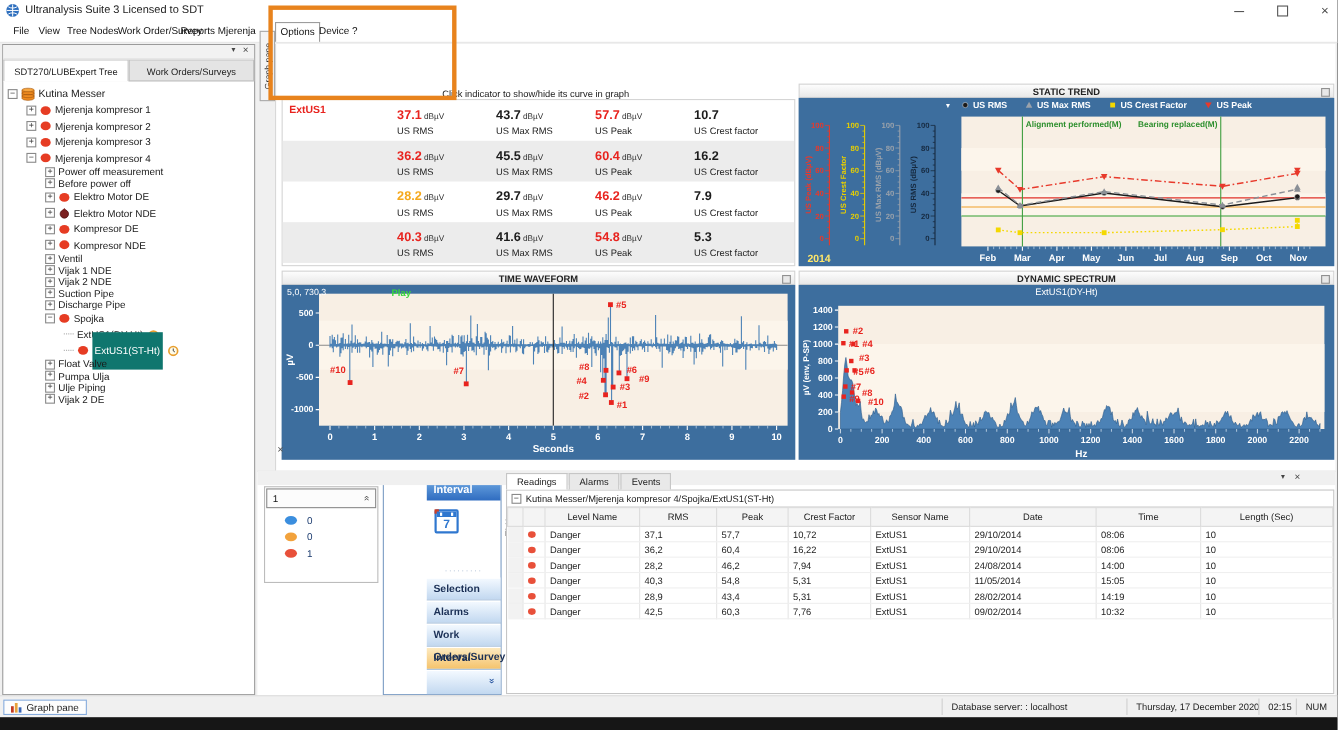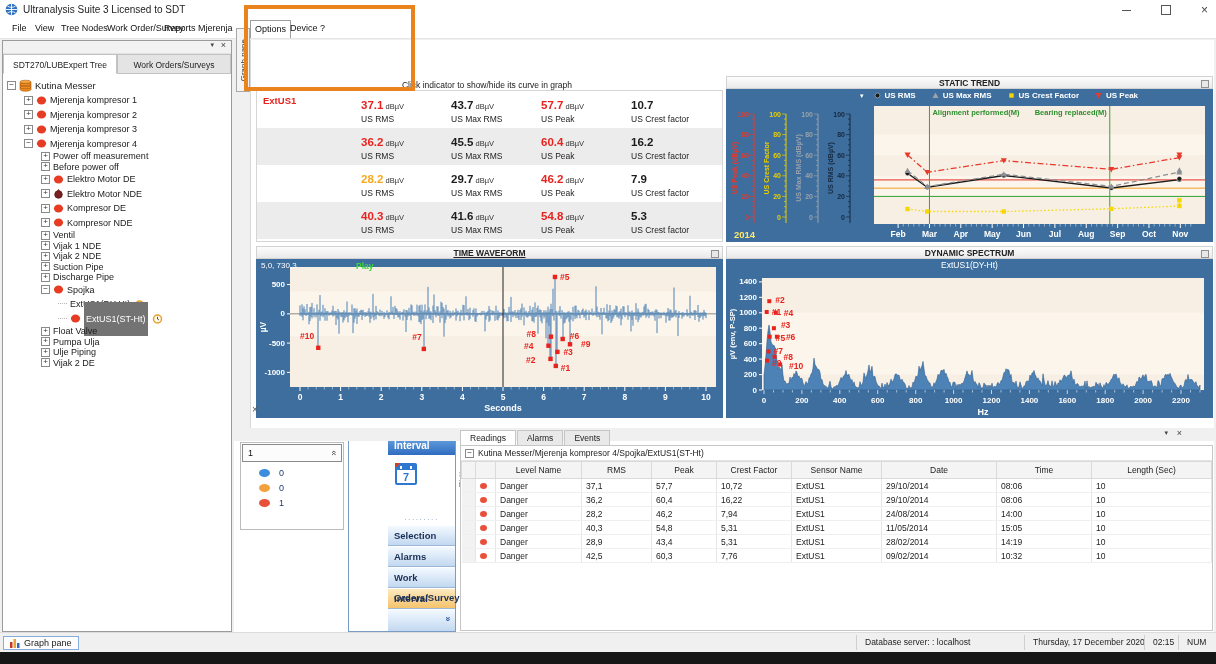--- a/index.html
+++ b/index.html
@@ -32,21 +32,21 @@
   .lp-tab.active{background:#fff;border-bottom-color:#fff;}
   .tree{position:absolute;left:0;top:33px;right:0;bottom:0;overflow:hidden;padding-top:3px;}
   .tree-row{display:flex;align-items:center;font-size:9px;color:#1a1a1a;height:10.5px;}
   .tree-row.withicon{height:14.5px;}
   .tree-row.d0{height:16px;font-size:9.5px;}
   .exp{width:9px;height:9px;box-sizing:border-box;border:1px solid #898989;background:#fff;font-size:8px;line-height:6px;
        text-align:center;color:#333;margin-right:3px;flex:none;}
   .exp-space{width:9px;margin-right:3px;flex:none;height:1px;border-top:1px dotted #b5b5b5;}
   .ticon{margin-right:3px;flex:none;display:inline-flex;}
   .tlabel{white-space:nowrap;}
-  .tlabel.selected{background:#737373;color:#fff;padding:12px 2px;}
+  .tlabel.selected{background:#0f766e;color:#fff;padding:12px 2px;}
   .vtab{position:absolute;left:236px;top:28px;width:14px;height:64px;border:1px solid #a8a8a8;background:#f4f4f4;
         box-sizing:border-box;display:flex;align-items:center;justify-content:center;}
   .vtab span{writing-mode:vertical-rl;transform:rotate(180deg);font-size:8px;color:#333;}
   
   .main{position:absolute;left:250px;top:40px;width:964px;height:388px;background:#fff;border-left:1px solid #d8d8d8;box-sizing:border-box;}
   .hint{position:absolute;left:250px;top:80px;width:474px;text-align:center;font-size:8.5px;color:#1a1a1a;}
   .readings{position:absolute;left:256px;top:90px;width:467px;height:152px;border:1px solid #d5d5d5;background:#fff;box-sizing:border-box;}
   .sensor-label{position:absolute;left:6px;top:4px;color:#e8231e;font-size:9.5px;font-weight:bold;z-index:2;}
   .r-row{display:flex;height:37px;padding-left:104px;box-sizing:border-box;align-items:center;}
   .r-row.alt{background:#ececec;}
@@ -623,21 +623,21 @@
         <line x1="122" y1="27.450000000000003" x2="124" y2="27.450000000000003" stroke="#16293f" stroke-width="0.7"></line>
         <line x1="122" y1="22.299999999999997" x2="124" y2="22.299999999999997" stroke="#16293f" stroke-width="0.7"></line>
         <line x1="122" y1="17.150000000000006" x2="124" y2="17.150000000000006" stroke="#16293f" stroke-width="0.7"></line>
         <line x1="120" y1="12" x2="124" y2="12" stroke="#16293f" stroke-width="0.7"></line>
         <text x="119" y="14.5" fill="#16293f" font-size="7" font-weight="bold" text-anchor="end">100</text>
         <text transform="rotate(-90 107 66)" x="107" y="66" fill="#16293f" font-size="7" font-weight="bold" text-anchor="middle">US RMS (dBµV)</text>
         <text x="8" y="136" fill="#ffe76a" font-size="9.5" font-weight="bold">2014</text>
       </svg>
   </div>
 
-  <div class="cpanel-title" style="left:256px;top:246px;width:467px;text-decoration:underline;">
+  <div class="cpanel-title" style="left:256px;top:246px;width:467px;">
     <span>TIME WAVEFORM</span>
     <span class="pmi"></span>
   </div>
   <div class="chart-body" style="left:256px;top:259px;width:467px;height:159px;">
     <span class="wf-coords">5,0, 730,3</span>
     <span class="wf-play">Play</span>
     <svg width="467" height="159" viewBox="0 0 467 159" style="position:absolute;left:0;top:0;">
         <rect x="34" y="8" width="426" height="120" fill="#f8efe4"></rect>
         <rect x="34" y="32.58536585365854" width="426" height="44.5" fill="#fcf5eb"></rect>
         <line x1="34" y1="54.829268292682926" x2="460" y2="54.829268292682926" stroke="#8a8a8a" stroke-width="1"></line>

